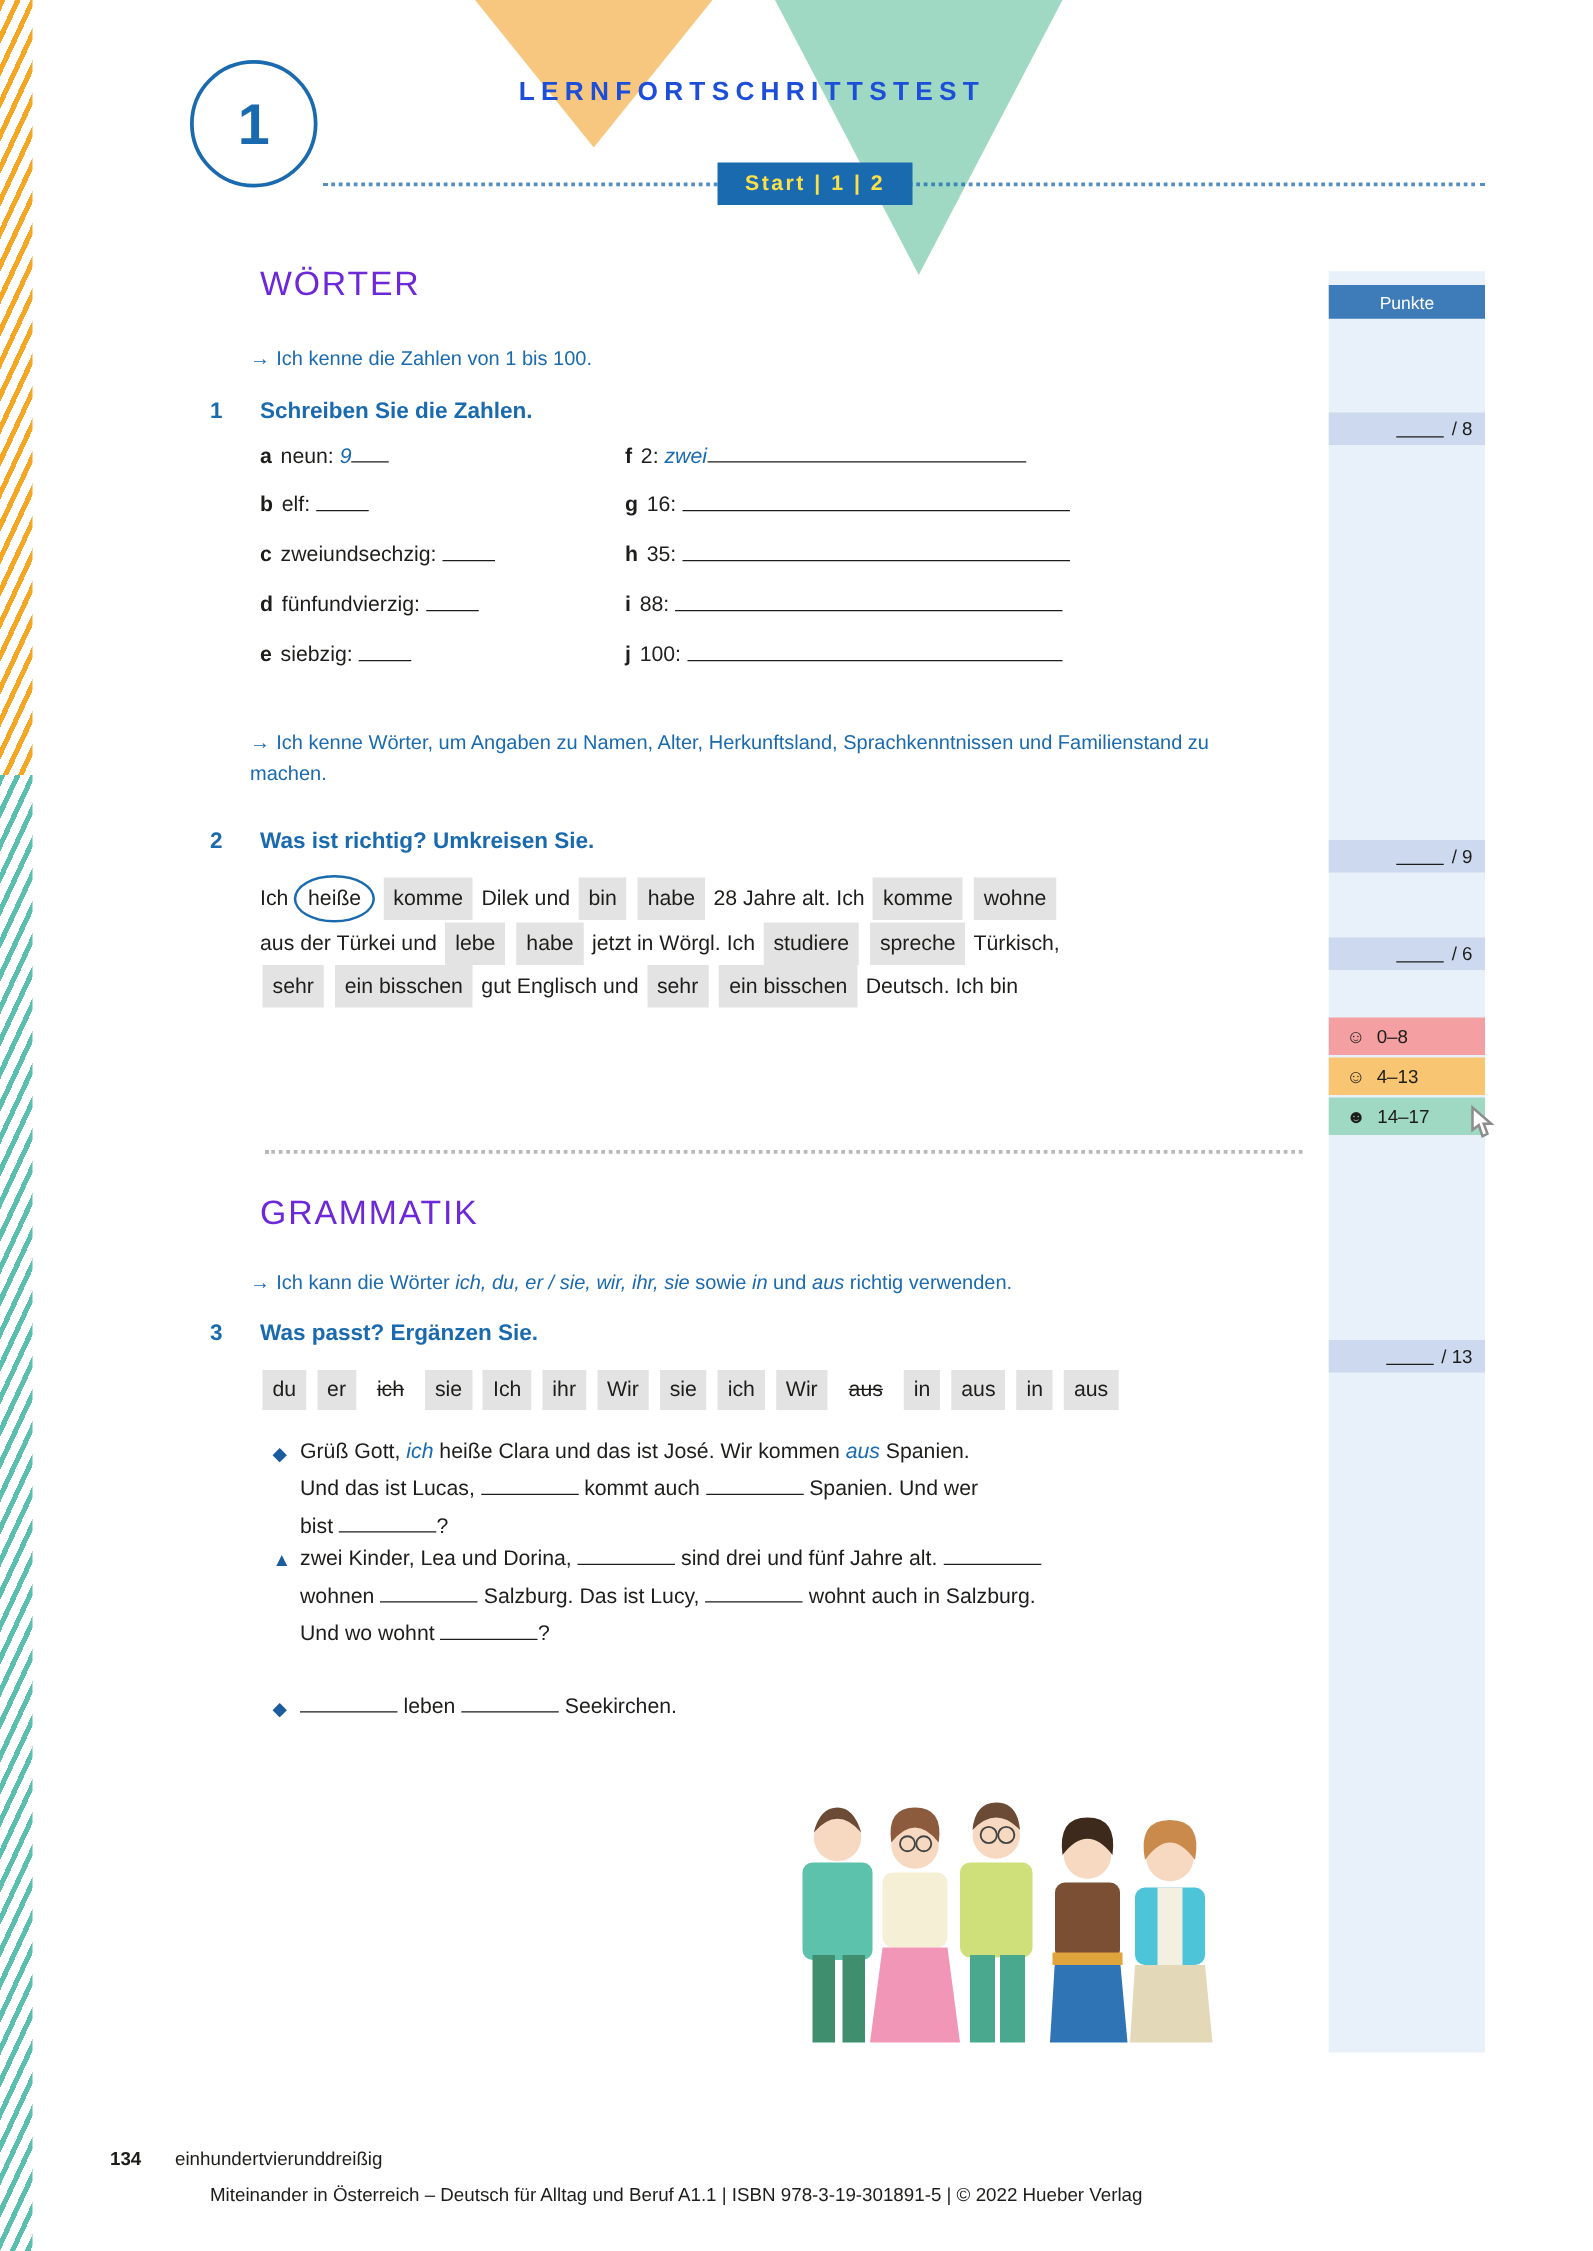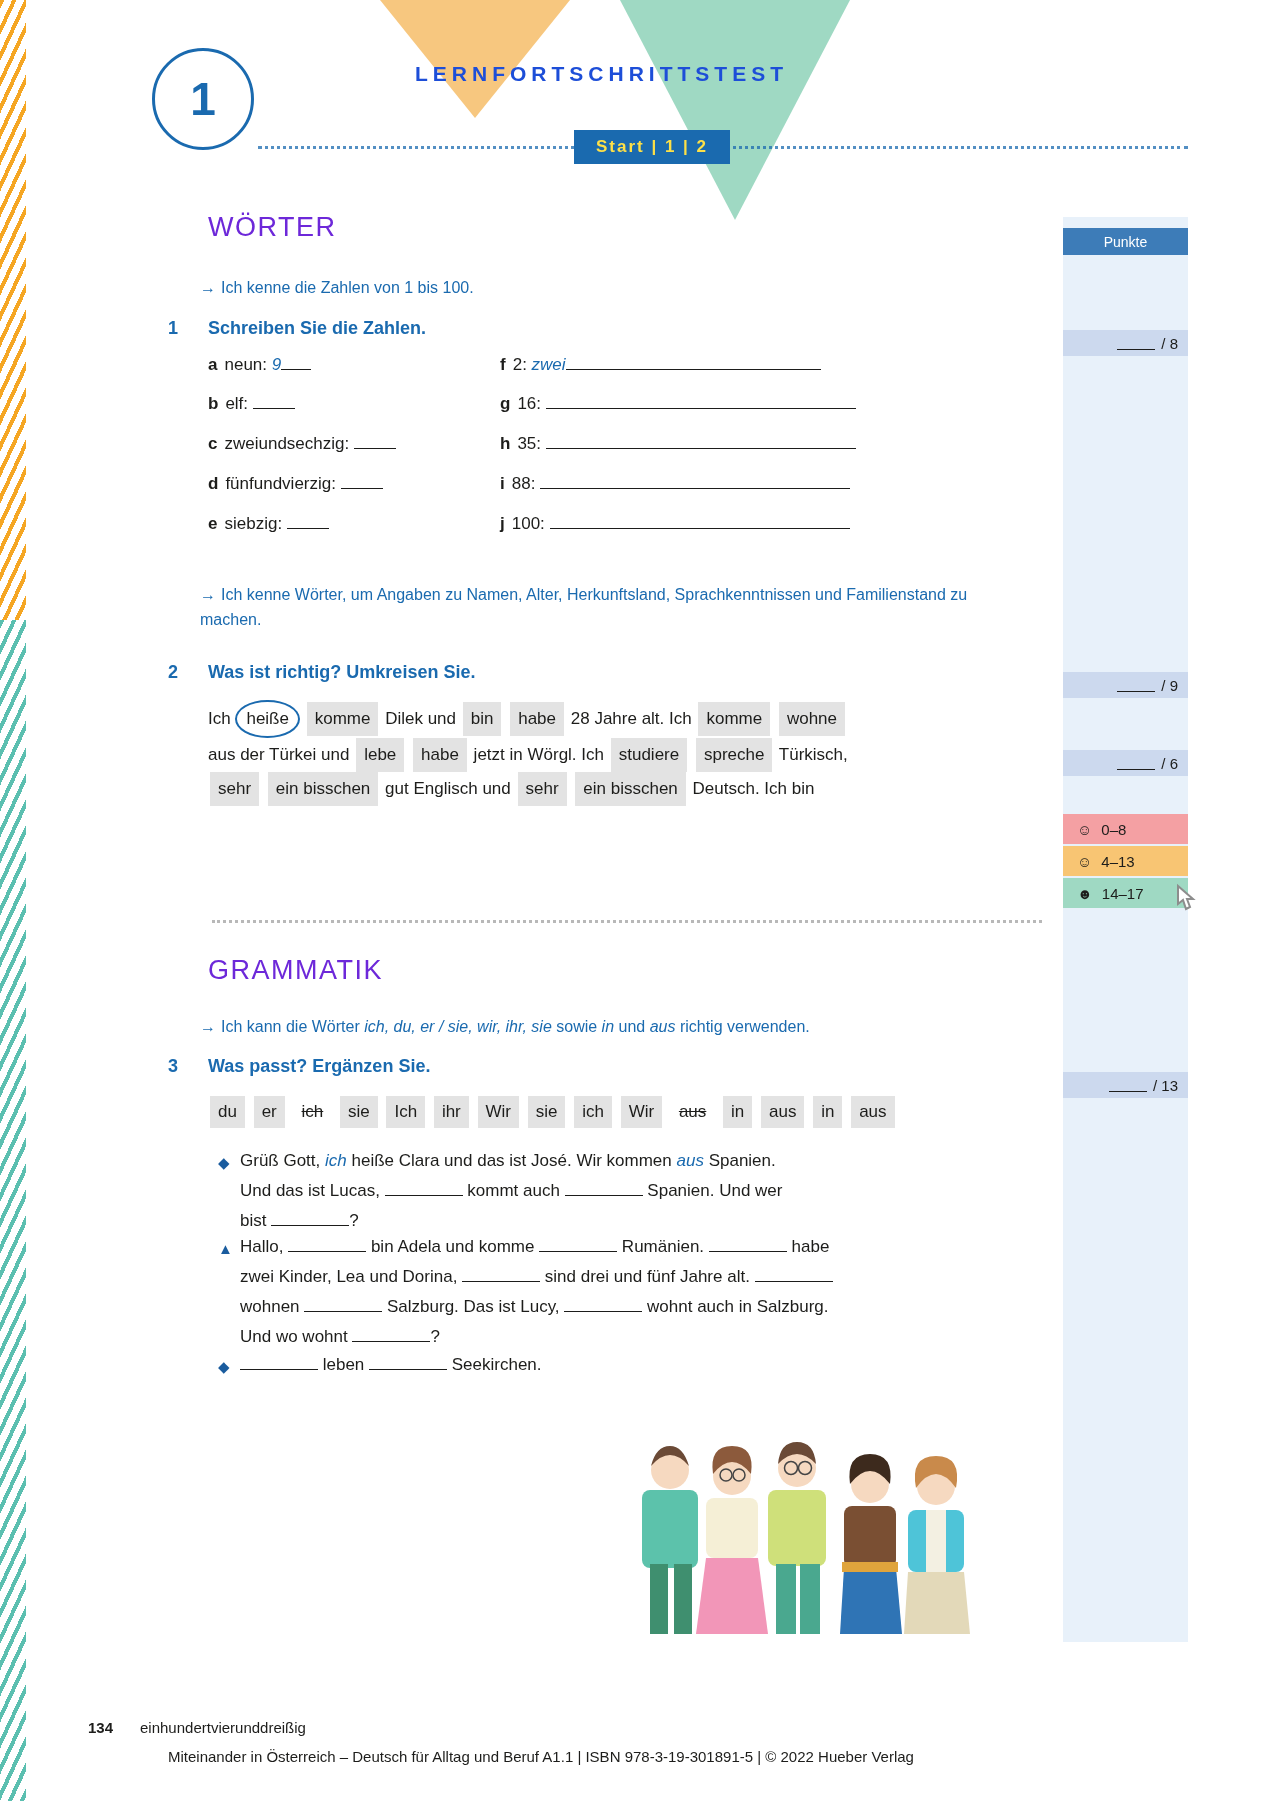--- a/index.html
+++ b/index.html
@@ -264,21 +264,20 @@
 
 <div class="bul" style="left:218px;top:1154px;">◆</div>
 <div class="body-txt" style="left:240px;top:1146px;width:720px;">
   <div>Grüß Gott, <span class="ital">ich</span> heiße Clara und das ist José. Wir kommen <span class="ital">aus</span> Spanien.</div>
   <div>Und das ist Lucas, <span class="blank-m"></span> kommt auch <span class="blank-m"></span> Spanien. Und wer</div>
   <div>bist <span class="blank-m"></span>?</div>
 </div>
 
 <div class="bul tri" style="left:218px;top:1240px;">▲</div>
 <div class="body-txt" style="left:240px;top:1232px;width:760px;">
-  <div>Hallo, <span class="blank-m"></span> bin Adela und komme <span class="blank-m"></span> Rumänien. <span class="blank-m"></span> habe</div>
   <div>zwei Kinder, Lea und Dorina, <span class="blank-m"></span> sind drei und fünf Jahre alt. <span class="blank-m"></span></div>
   <div>wohnen <span class="blank-m"></span> Salzburg. Das ist Lucy, <span class="blank-m"></span> wohnt auch in Salzburg.</div>
   <div>Und wo wohnt <span class="blank-m"></span>?</div>
 </div>
 
 <div class="bul" style="left:218px;top:1358px;">◆</div>
 <div class="body-txt" style="left:240px;top:1350px;width:500px;">
   <div><span class="blank-m"></span> leben <span class="blank-m"></span> Seekirchen.</div>
 </div>
 

